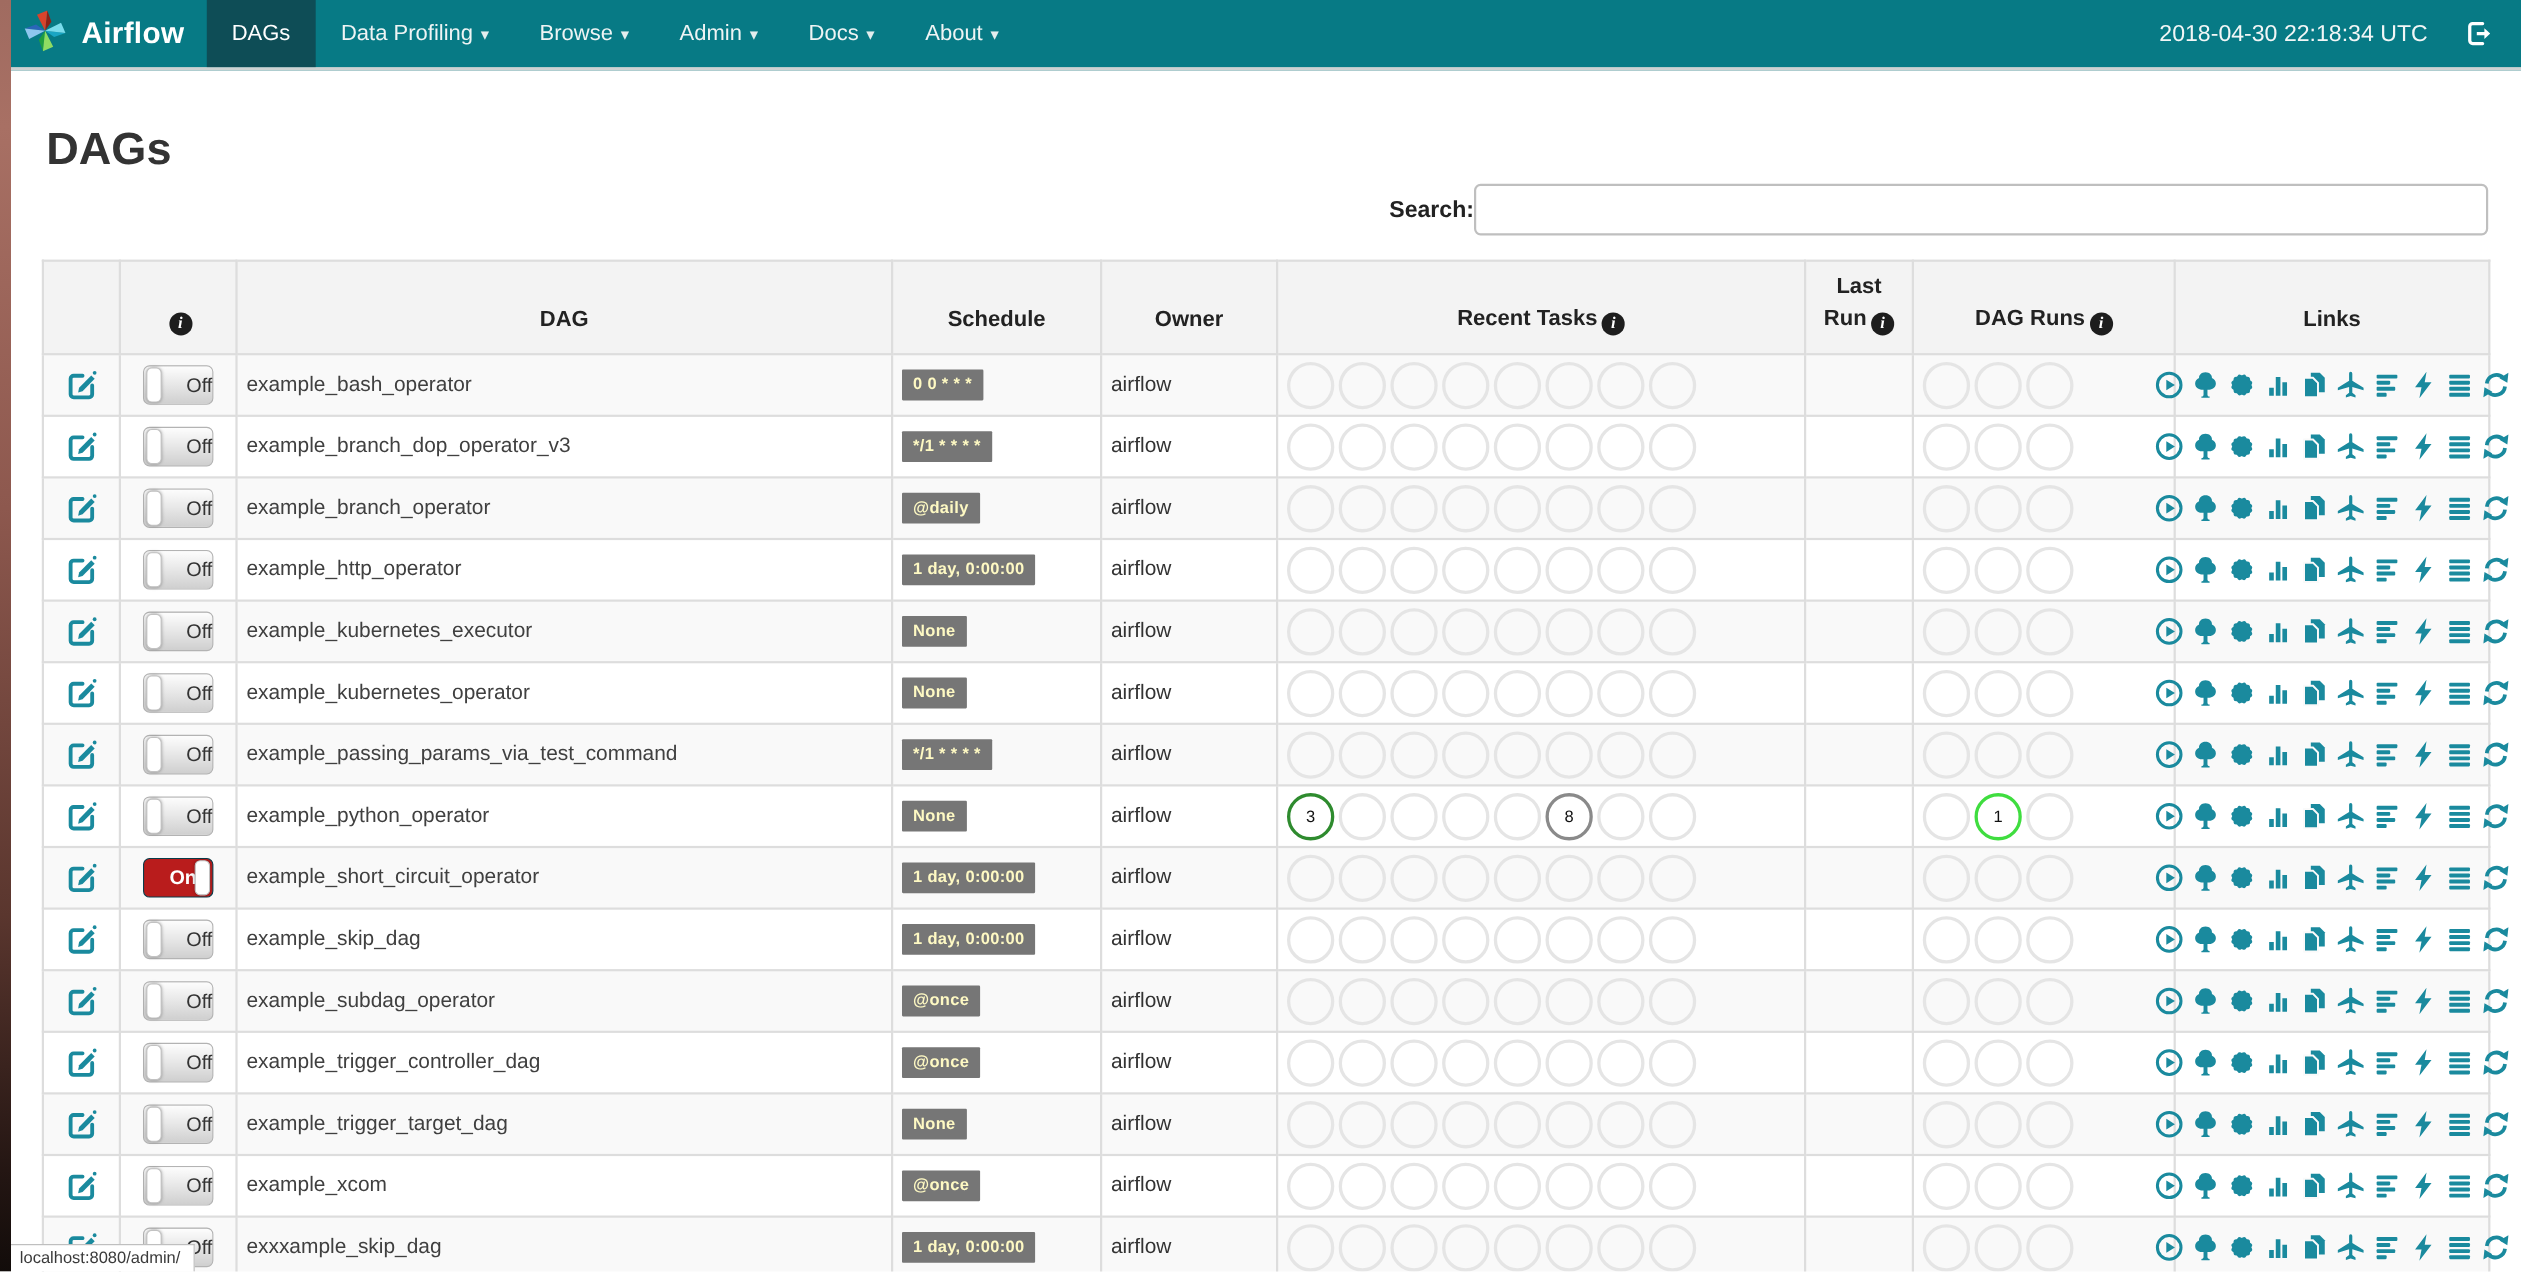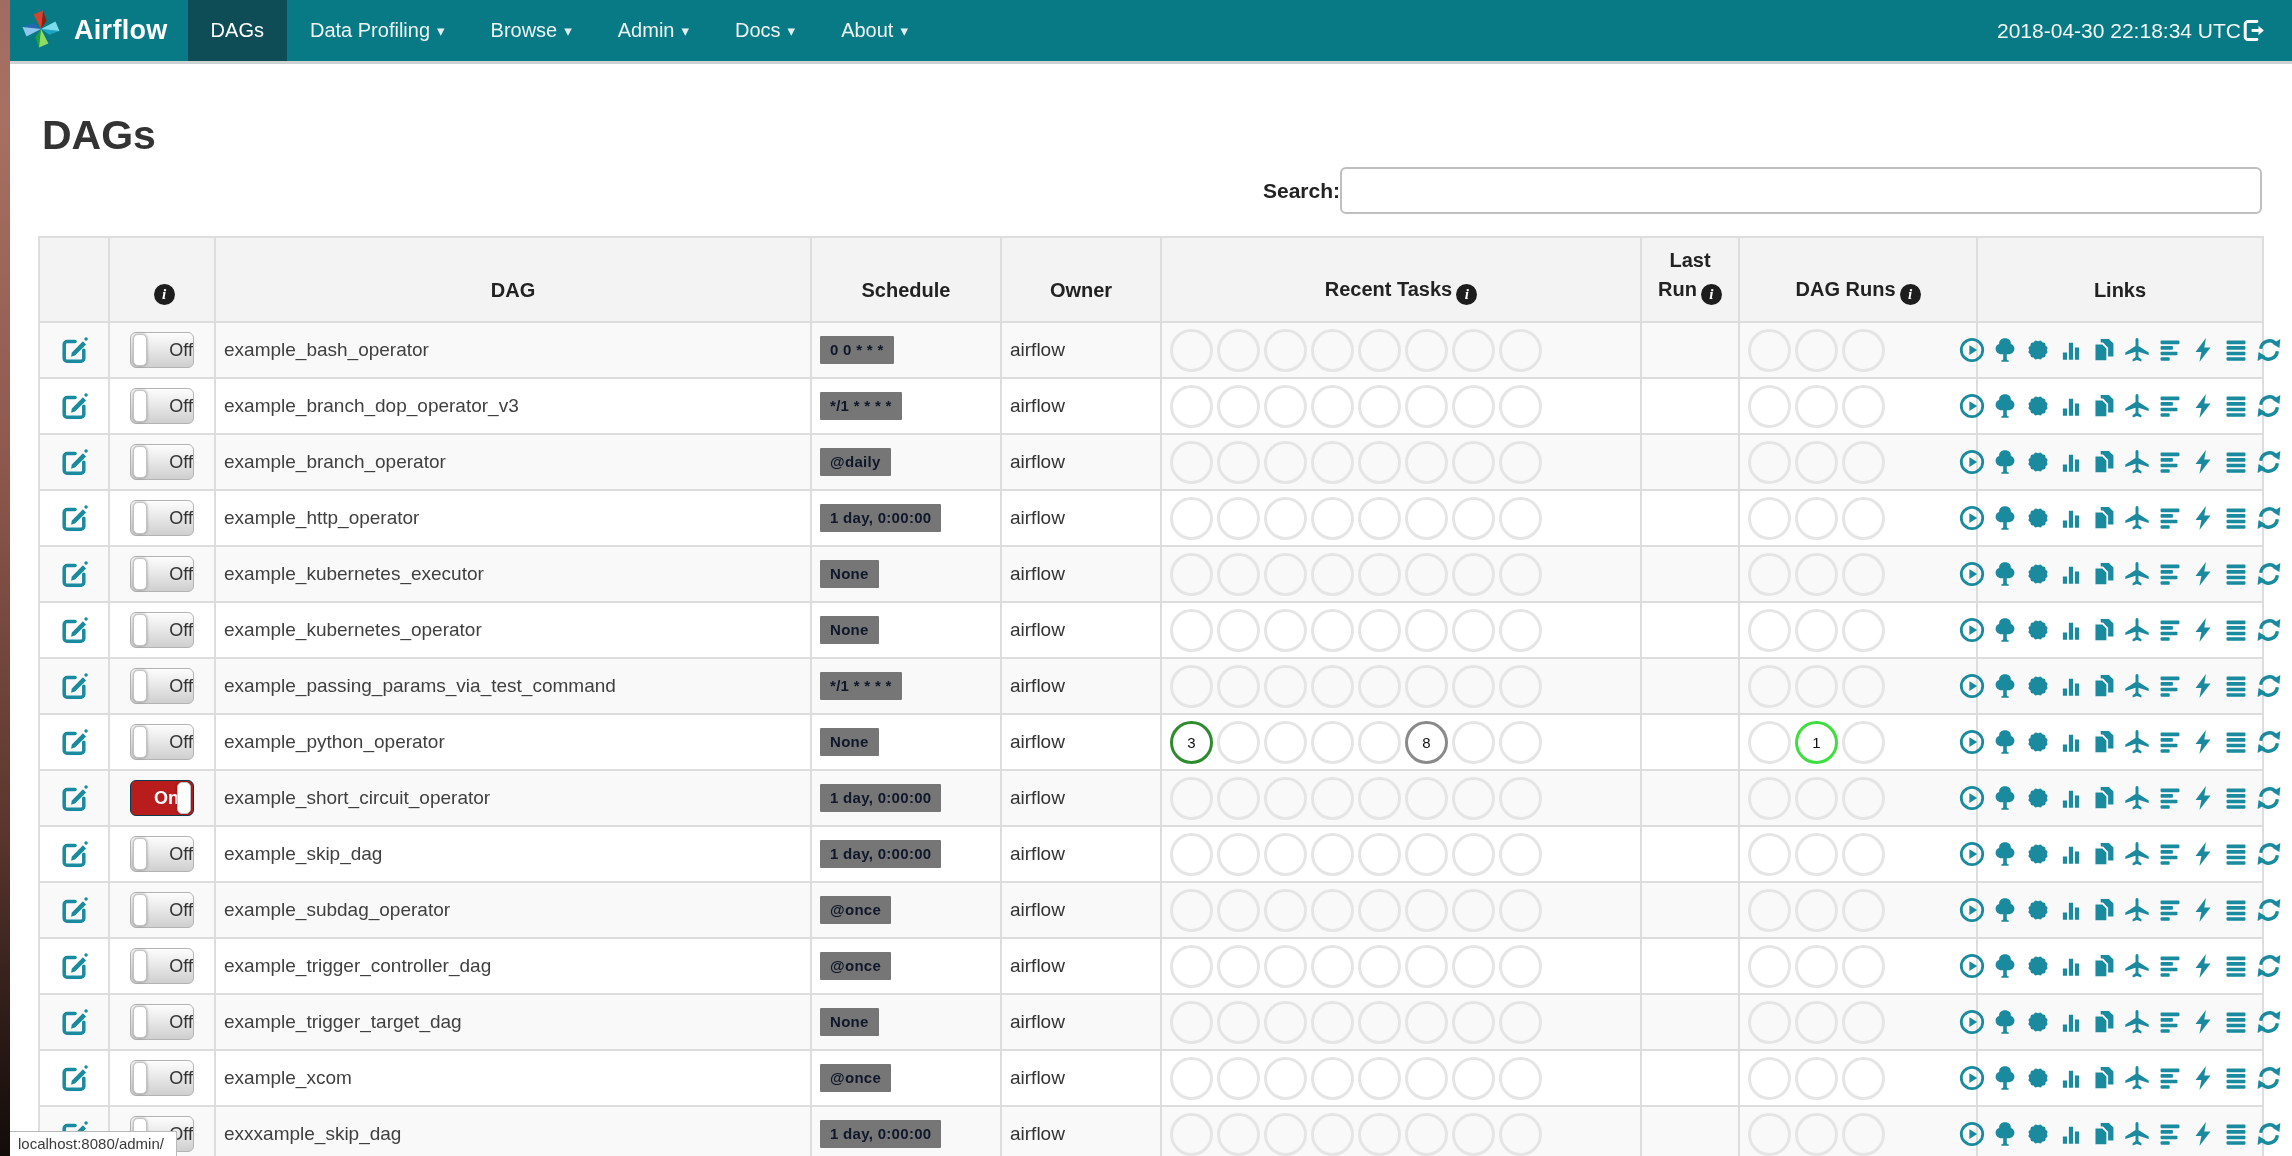--- a/index.html
+++ b/index.html
@@ -21,21 +21,21 @@
     border-bottom:3px solid #cdd2d2;
   }
   .brand{ display:flex; align-items:center; gap:10px; padding:0 20px 0 8px; text-decoration:none; }
   .brand-name{ color:#fff; font-size:27px; font-weight:700; letter-spacing:.3px; }
   .nav-items{ display:flex; align-items:stretch; }
   .nav-item{
     display:flex; align-items:center; padding:0 23px; color:#eef4f4; font-size:20px; cursor:default;
   }
   .nav-item.active{ background:#0e4d56; color:#fff; }
   .caret{ font-size:15px; margin-left:7px; opacity:.95; }
-  .nav-right{ margin-left:auto; display:flex; align-items:center; padding-right:26px; }
+  .nav-right{ margin-left:auto; display:flex; align-items:center; gap:34px; padding-right:26px; }
   .clock{ color:#f2f6f6; font-size:21px; }
   .logout svg{ display:block; }
 
   
   .content{ padding:0 28px; }
   .page-title{ font-size:41px; font-weight:600; color:#333; margin:48px 0 8px 4px; }
   .search-row{ display:flex; justify-content:flex-end; align-items:center; gap:0; margin:4px 2px 22px 0; }
   .search-label{ font-size:21px; font-weight:700; color:#222; }
   .search-input{
     width:922px; height:47px; border:2px solid #bfbfbf; border-radius:6px;
@@ -73,21 +73,21 @@
   .toggle.on .knob{ right:2px; }
   .toggle.on .tlabel{ padding-right:14px; color:#fff; font-weight:700; }
   .knob{
     position:absolute; top:1px; width:14px; height:32px; background:#fff;
     border:1px solid #c2c2c2; border-radius:5px; box-shadow:0 0 3px rgba(0,0,0,.35);
   }
   .tlabel{ flex:1; text-align:right; font-size:18px; line-height:34px; }
 
   .dag-link{ color:#404040; text-decoration:none; }
   .badge-schedule{
-    display:inline-block; background:#767676; color:#0f172a; font-weight:700; font-size:15px;
+    display:inline-block; background:#767676; color:#fef9c3; font-weight:700; font-size:15px;
     padding:5px 10px 6px; border-radius:1px; white-space:nowrap; letter-spacing:.3px;
   }
   .c-owner{ color:#333; }
 
   .circles{ display:flex; gap:4px; align-items:center; }
   .circle{
     width:43px; height:43px; border-radius:50%; border:3px solid #e5e5e5; flex:0 0 auto;
     display:flex; align-items:center; justify-content:center; font-size:15px; color:#111;
   }
   .links{ display:flex; gap:7px; justify-content:center; align-items:center; }

